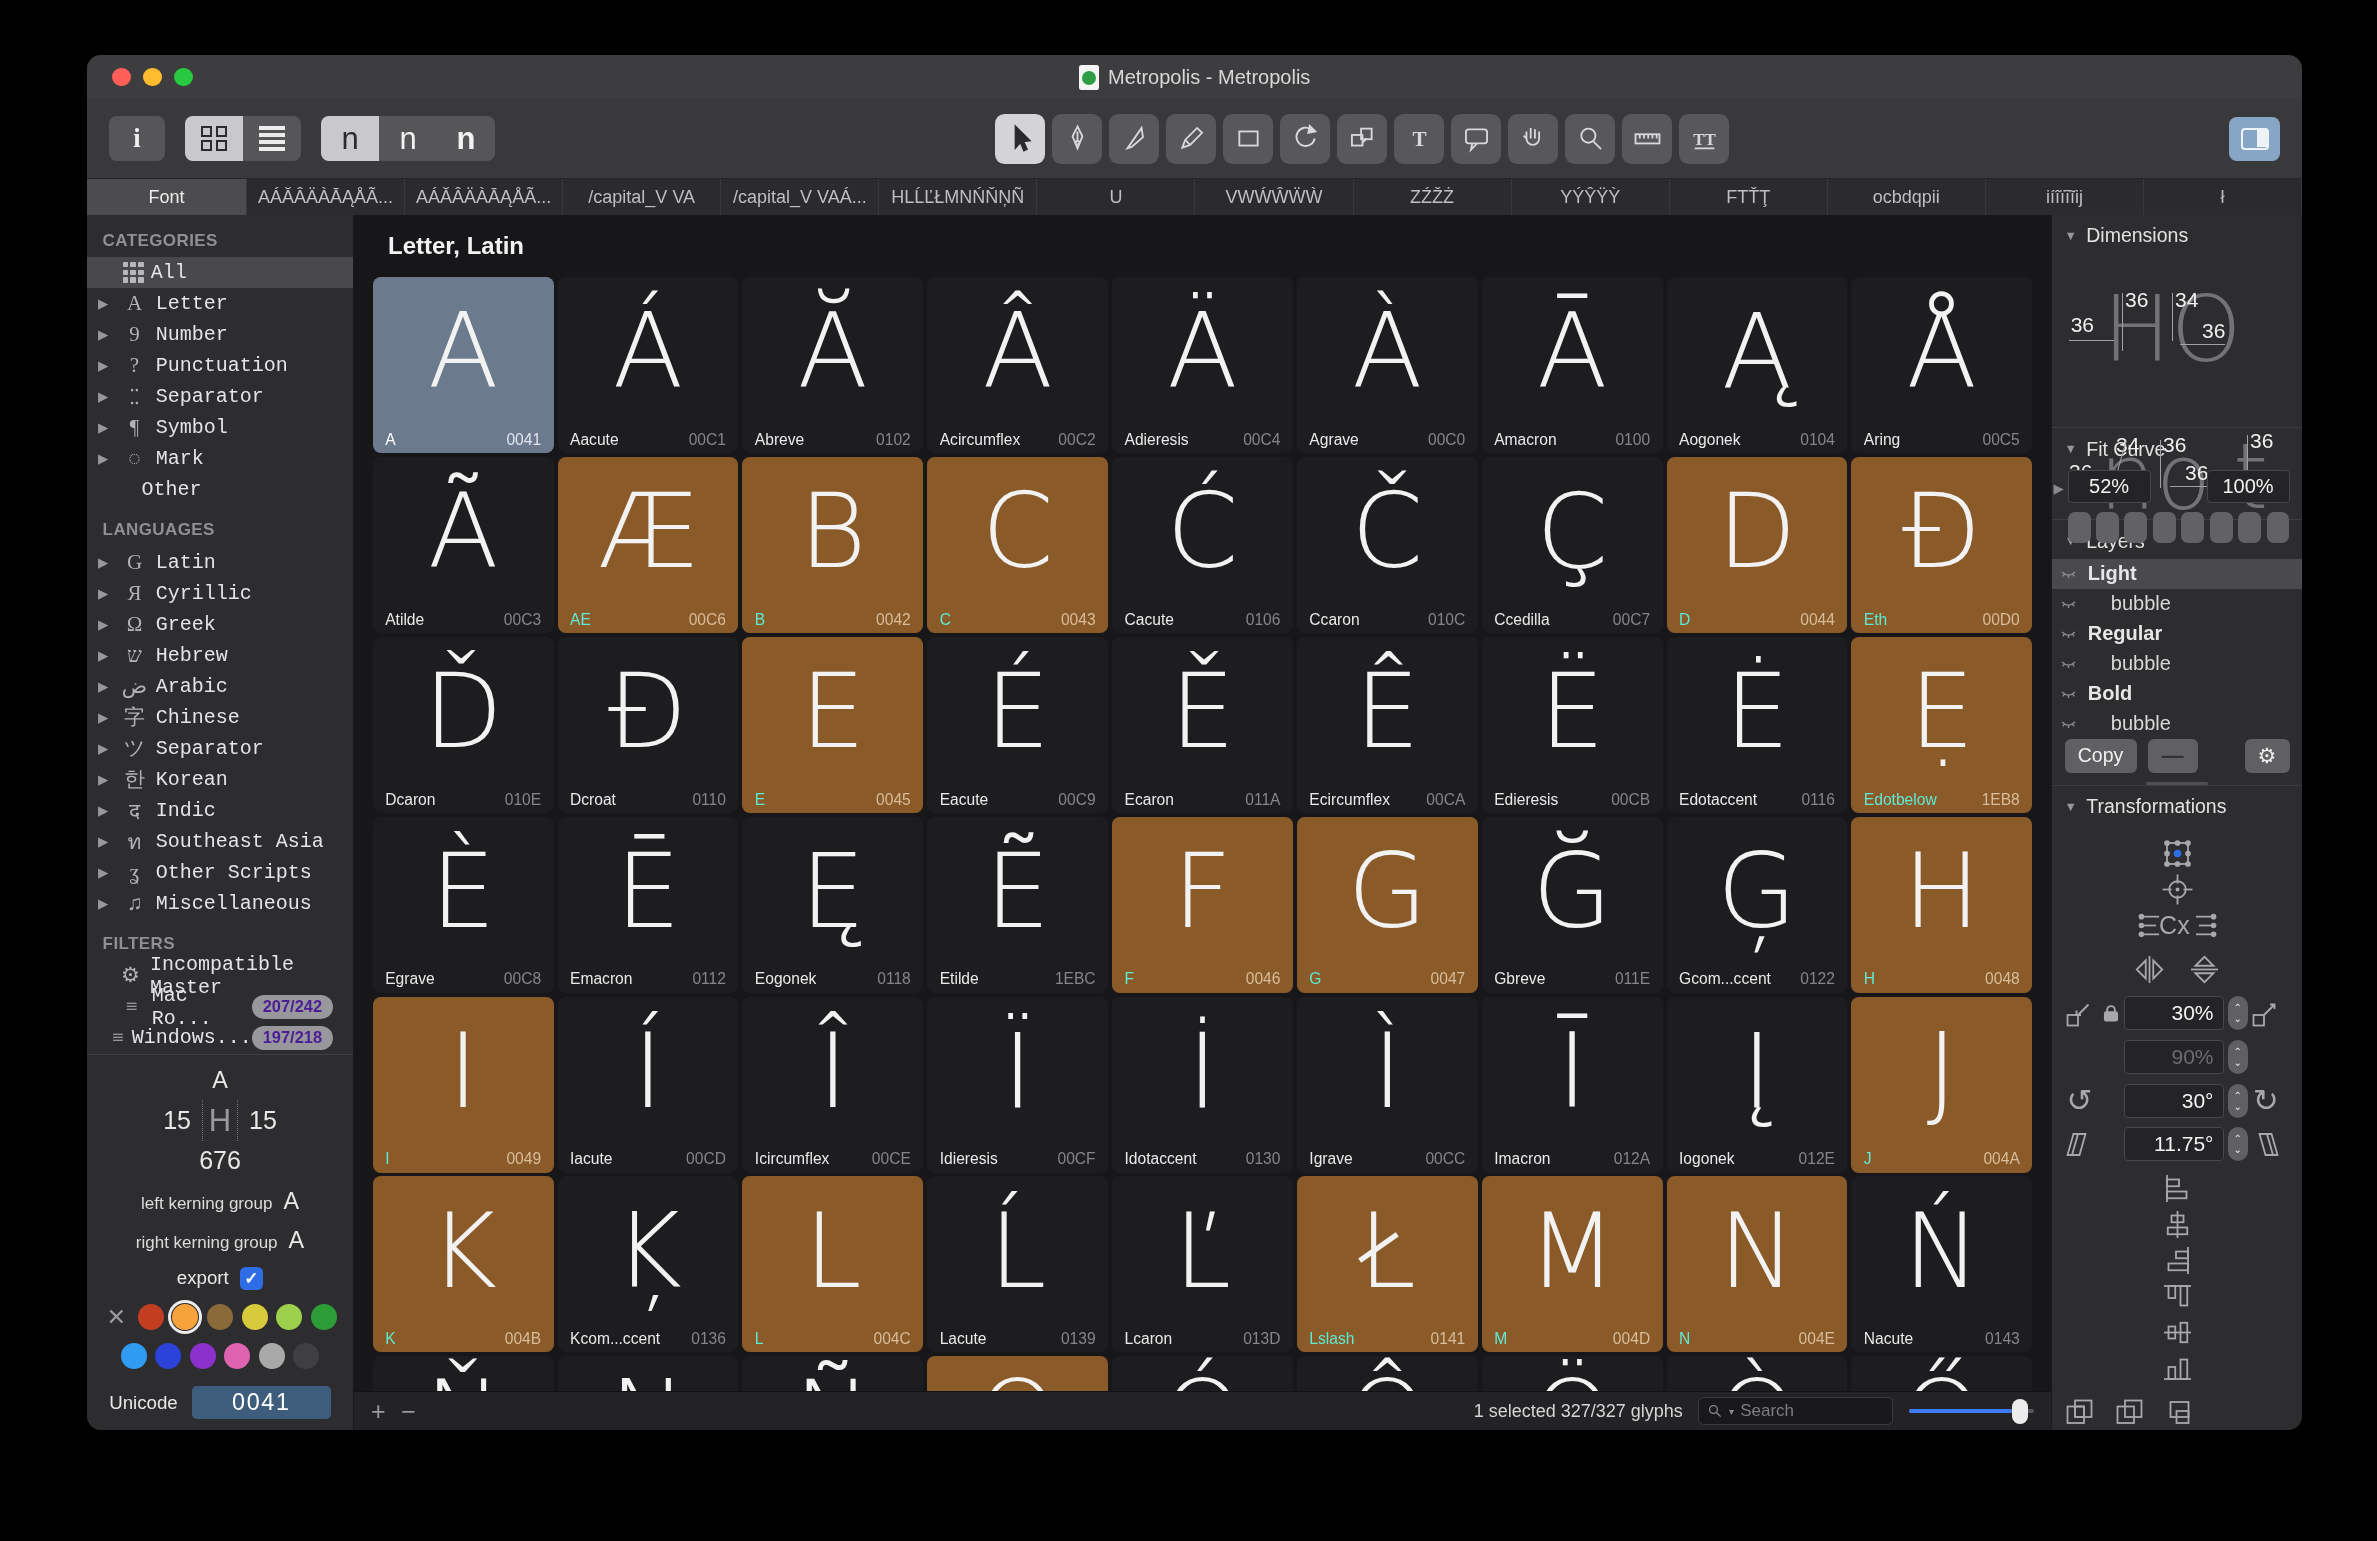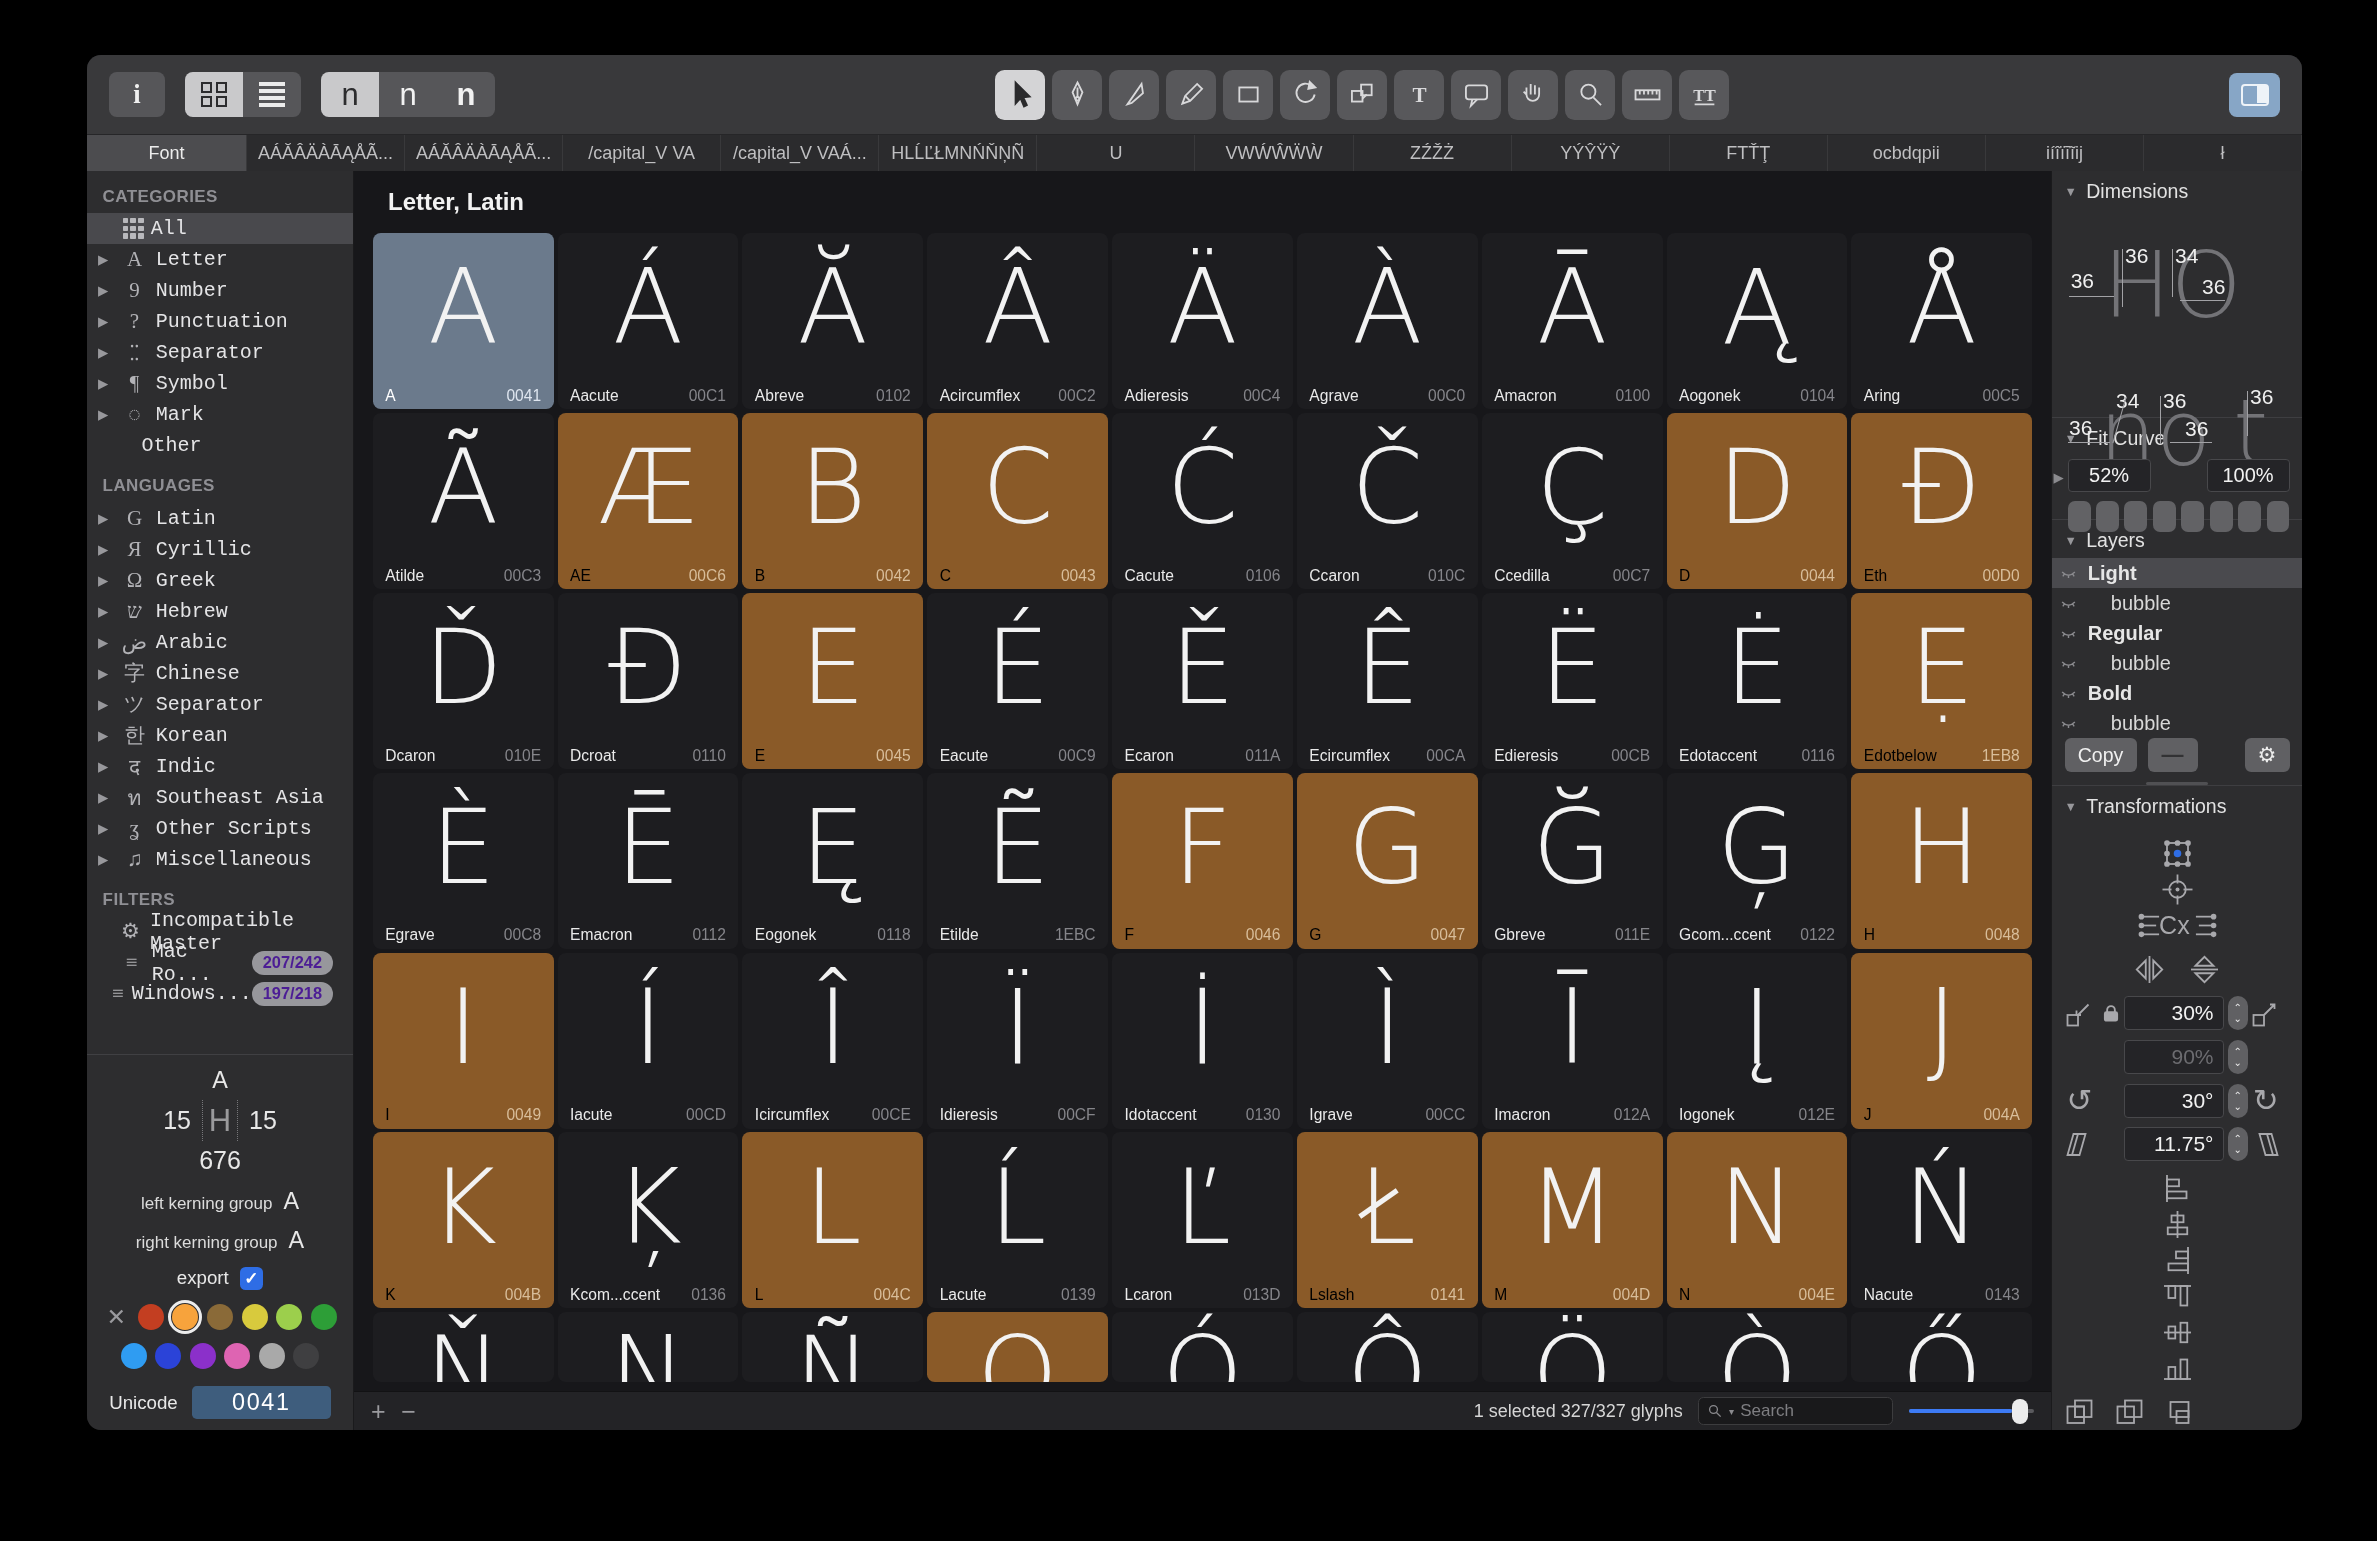--- a/index.html
+++ b/index.html
@@ -91,21 +91,21 @@
   
   #main { flex:1; background:#17171a; position:relative; min-width:0; }
   #grid-header { position:absolute; top:17px; left:34px; font-size:24px; font-weight:bold; color:#f2f2f2; }
   #glyphgrid { position:absolute; top:62px; left:18.7px; right:18.7px; display:grid; grid-template-columns:repeat(9,1fr); gap:3.9px; }
   .cell { height:176px; border-radius:7.8px; background:#1d1d20; display:flex; flex-direction:column; overflow:hidden; }
   .cell .g { flex:1; display:flex; align-items:center; justify-content:center; font-family:"DejaVu Sans", sans-serif;
      font-weight:200; font-size:103px; color:#f2f2f2; line-height:1; }
   .cell .lab { height:26.5px; display:flex; justify-content:space-between; align-items:center; padding:0 12.5px; font-size:15.6px; }
   .cell .nm { color:#eaeaea; } .cell .cd { color:#85858a; }
   .cell.or { background:#8a5a28; }
-  .cell.or .cd { color:#d8bd9a; } .cell.or .nm { color:#000000; }
+  .cell.or .cd { color:#d8bd9a; } .cell.or .nm { color:#5eead4; }
   .cell.sel { background:#6b7a8c; }
   .cell.sel .cd { color:#dfe6f0; } .cell.sel .nm { color:#fff; }
   .cell.partial { height:70px; }
   .cell.partial .g { align-items:flex-start; padding-top:11px; flex:none; height:150px; }
 
   
   #statusbar { position:absolute; left:0; right:0; bottom:0; height:39px; background:#232326; border-top:0.8px solid #121214;
      display:flex; align-items:center; padding:0 17px; gap:15.6px; }
   .sb-pm { color:#9a9a9e; font-size:25px; line-height:1; }
   .sb-spacer { flex:1; }
@@ -170,20 +170,31 @@
   .rotch { color:#a8a8ac; font-size:31px; line-height:1; }
   .tf-row.iconsrow { justify-content:space-between; padding:0 3.1px;flex-direction:column; }
   .tf-row.center { justify-content:center; gap:18.7px; }
   .boolrow { gap:14px; }
 </style>
 </head>
 <body>
 
 <div id="window">
 
+  <div id="titlebar">
+    <div class="traffic">
+      <span class="light red"></span>
+      <span class="light yellow"></span>
+      <span class="light green"></span>
+    </div>
+    <div id="title">
+      <span class="docicon"></span>
+      <span>Metropolis - Metropolis</span>
+    </div>
+  </div>
 
   <div id="toolbar">
     <div class="tb-left">
       <div class="btn btn-i">i</div>
       <div class="seg">
         <div class="on">
             <span class="grid-ic">
               <i></i>
               <i></i>
               <i></i>

